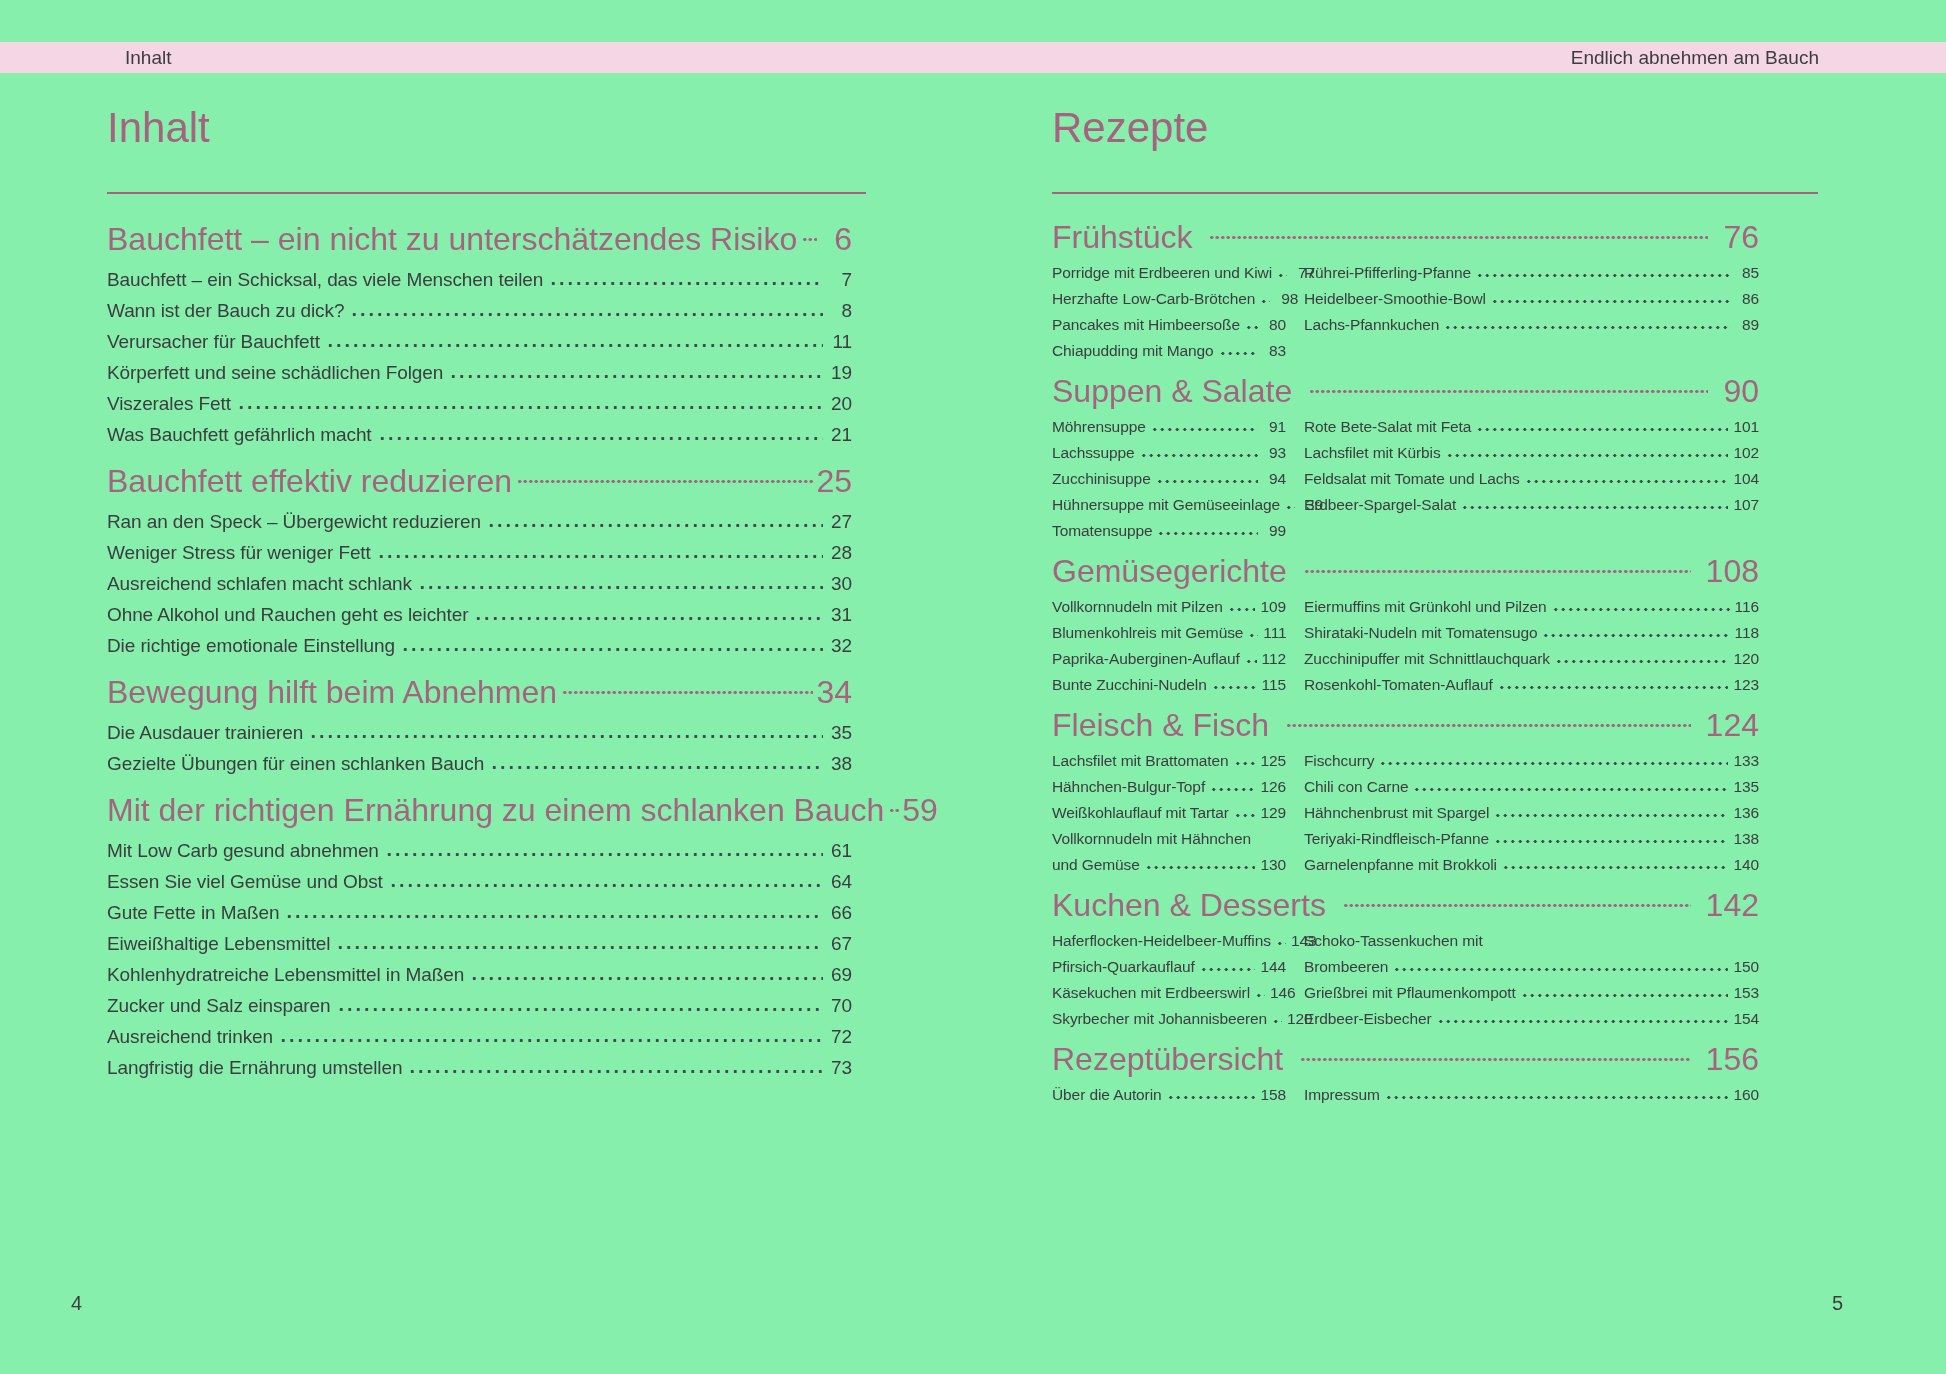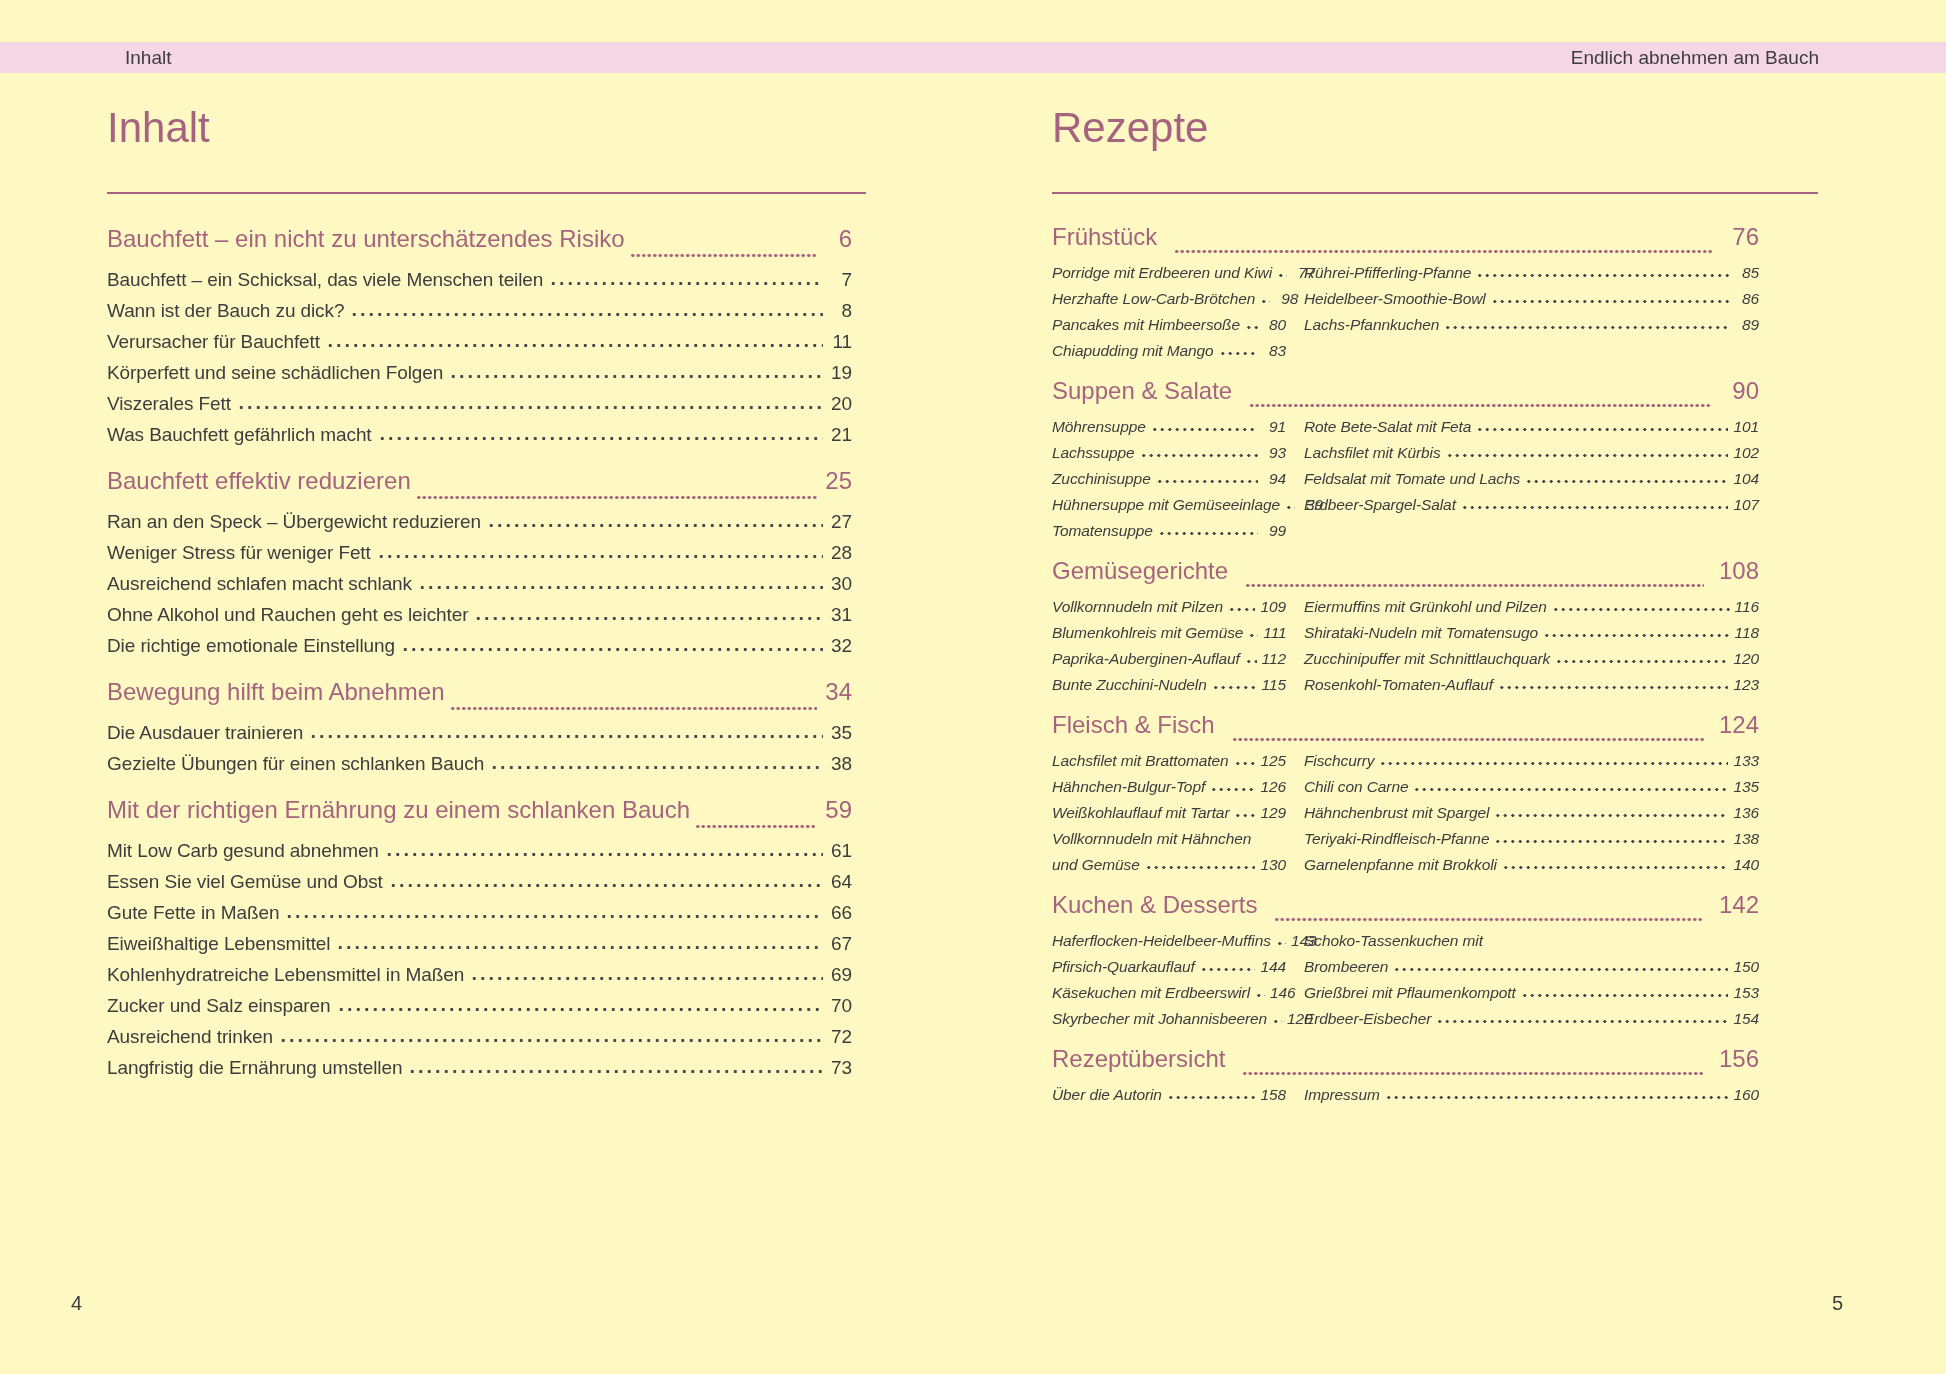--- a/index.html
+++ b/index.html
@@ -1,44 +1,44 @@
 <!DOCTYPE html>
 <html style="--accent: #a5637f; --bar: #f4d6e4; --ink: #3d3c3e;"><head>
 <meta charset="utf-8">
 <title>Inhalt</title>
 <style>
   :root{ --accent:#a5637f; --bar:#f4d6e4; --ink:#3d3c3e; }
   html,body{margin:0;padding:0;background:#ffffff;}
   body{font-family:"Liberation Sans","DejaVu Sans",sans-serif;color:var(--ink);}
-  .canvas{position:relative;width:1946px;height:1374px;background:#fef9c3;overflow:hidden;}
+  .canvas{position:relative;width:1946px;height:1374px;background:#86efac;overflow:hidden;}
 
   .topbar{position:absolute;left:0;top:42px;width:100%;height:31px;background:var(--bar);
           display:flex;justify-content:space-between;align-items:center;
           box-sizing:border-box;padding:0 127px 0 125px;font-size:19px;}
 
   .page{position:absolute;top:104px;}
   .page-left{left:107px;width:759px;}
   .page-right{left:1052px;width:766px;}
 
   .page-title{margin:0;font-size:42px;font-weight:400;color:var(--accent);
               line-height:1.15;padding-bottom:40px;border-bottom:2px solid var(--accent);}
 
   .sections{margin-top:26px;}
   .page-left  .sections{padding-right:14px;}
   .page-right .sections{padding-right:59px;}
   .section{margin-top:12px;}
   .page-right .section{margin-top:10px;}
   .sections .section:first-child{margin-top:0;}
 
-  .toc-heading{display:flex;align-items:flex-end;font-size:24px;color:var(--accent);
+  .toc-heading{display:flex;align-items:center;font-size:32px;color:var(--accent);
                line-height:38px;margin-bottom:6px;font-weight:400;}
   .page-right .toc-heading{line-height:34px;gap:12px;}
 
   .toc-row{display:flex;align-items:baseline;font-size:19px;line-height:31px;letter-spacing:-0.1px;}
-  .page-right .toc-row{font-size:15.5px;line-height:26px;font-style:italic;}
+  .page-right .toc-row{font-size:15.5px;line-height:26px;}
 
   .lbl{white-space:nowrap;flex-shrink:0;}
 
   .dots{flex:1 1 0;min-width:10px;height:5px;margin:0 4px 0 6px;
         background-image:radial-gradient(circle,#45444a 1.35px,transparent 1.7px);
         background-size:8.5px 5px;background-repeat:repeat-x;background-position:0 60%;}
   .page-right .toc-row .dots{background-size:7.5px 5px;margin:0 3px 0 5px;}
   .dots.hd{background-image:radial-gradient(circle,var(--accent) 1.5px,transparent 1.8px);
            background-size:5.5px 5px;margin:0 1px 0 5px;}
 

